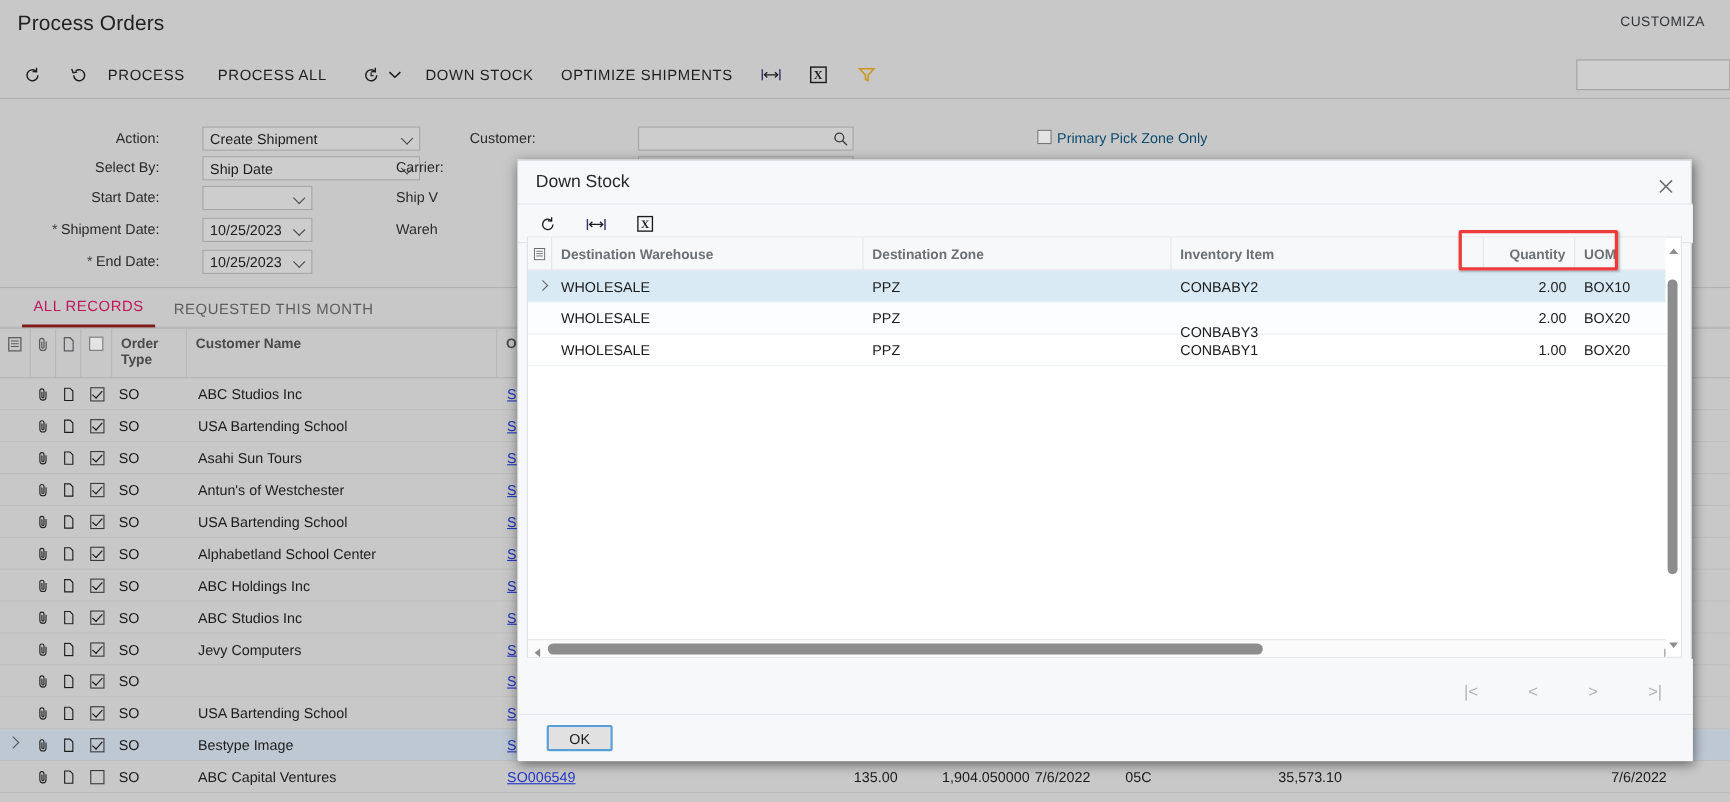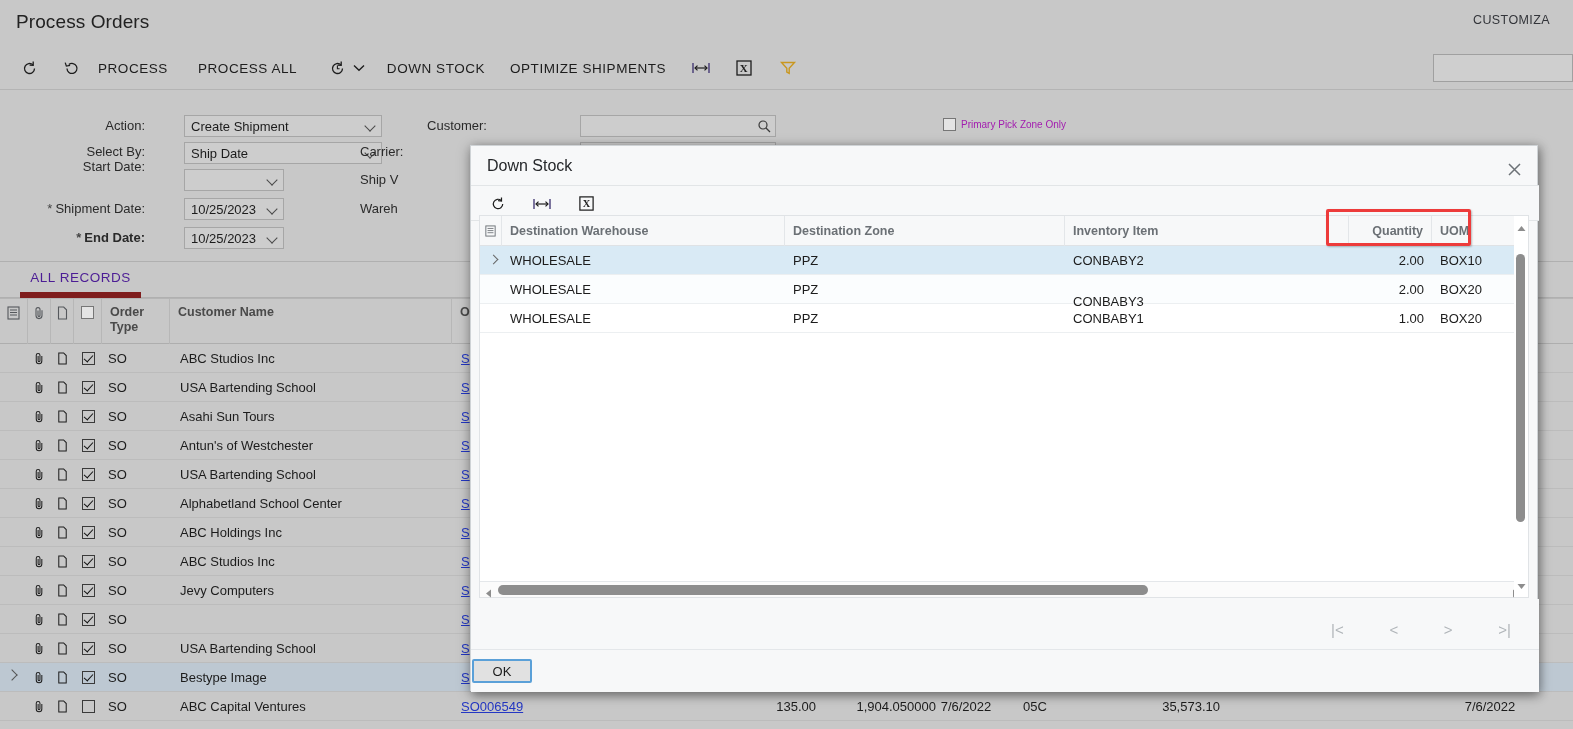--- a/index.html
+++ b/index.html
@@ -71,38 +71,38 @@
     width: 12px; height: 12px; display: inline-block; position: relative; flex: none;
   }
   .caret::before {
     content: ""; position: absolute; left: 1px; top: 2px;
     width: 7px; height: 7px;
     border-right: 1.6px solid #4a4a4a; border-bottom: 1.6px solid #4a4a4a;
     transform: rotate(45deg);
   }
   .magnifier { width: 14px; height: 14px; flex: none; }
   .checkbox-row {
-    position: absolute; display: flex; align-items: center; gap: 5px;
-    font-size: 10px; color: #a21caf;
+    position: absolute; display: flex; gap: 5px;
+    font-size: 13px; color: #0c4a6e;
   }
   .cb {
     width: 13px; height: 13px; border: 1px solid #767676; background: #e4e4e4;
     display: inline-block; flex: none;
   }
 
   
   .tabs {
     position: absolute; left: 0; top: 262px; width: 1573px; height: 36px;
     background: #c8c8c8; border-bottom: 1px solid #b0b0b0;
   }
   .tab {
     position: absolute; top: 0; height: 36px; display: flex; align-items: center;
     font-size: 13.5px; letter-spacing: .5px;
   }
-  .tab.active { color: #4c1d95; border-bottom: 6px solid #7f1d1d; }
+  .tab.active { color: #be185d; border-bottom: 3px solid #7f1d1d; }
   .tab.inactive { color: #5d5d5d; }
 
   
   .grid { position: absolute; left: 0; top: 298px; width: 1573px; height: 431px; background: #c8c8c8; }
   .grid-head {
     position: absolute; left: 0; top: 0; width: 1573px; height: 46px;
     background: #c8c8c8; border-bottom: 1px solid #aeaeae; border-top: 1px solid #b5b5b5;
   }
   .gh-cell {
     position: absolute; top: 0; height: 46px; padding: 6px 8px;
@@ -220,21 +220,21 @@
   }
   .pager {
     position: absolute; right: 26px; top: 470px; width: 180px; height: 26px;
     display: flex; align-items: center; justify-content: space-between;
   }
   .pager span { color: #b0b5b9; font-size: 15px; cursor: pointer; }
   .modal-sep {
     position: absolute; left: 0; top: 503px; width: 1068px; height: 1px; background: #e4e7ea;
   }
   .ok-btn {
-    position: absolute; left: 1px; top: 513px; width: 60px; height: 24px;
+    position: absolute; left: 26px; top: 513px; width: 60px; height: 24px;
     background: #e1e1e1; border: 2px solid #5aa0d8; border-radius: 2px;
     display: flex; align-items: center; justify-content: center;
     font-size: 13px; color: #1c1c1c; cursor: pointer;
   }
 </style>
 </head>
 <body>
 
 <div id="app">
 
@@ -300,35 +300,35 @@
       <span class="val">Create Shipment</span>
       <span class="caret"></span>
     </div>
 
     <div class="fld-label" style="left:0px;top:54px;width:145px;">Select By:</div>
     <div class="fld-ctl" style="left:184px;top:52px;width:198px;">
       <span class="val">Ship Date</span>
       <span class="caret"></span>
     </div>
 
-    <div class="fld-label" style="left:0px;top:69px;width:145px;padding-left:12px;">Start Date:</div>
+    <div class="fld-label" style="left:0px;top:82px;width:145px;padding-left:12px;">Start Date:</div>
     <div class="fld-ctl" style="left:184px;top:79px;width:100px;">
       <span class="val"></span>
       <span class="caret"></span>
     </div>
 
     <div class="fld-label" style="left:0px;top:111px;width:145px;">
       <span class="req-star">*</span><span>Shipment Date:</span>
     </div>
     <div class="fld-ctl" style="left:184px;top:108px;width:100px;">
       <span class="val">10/25/2023</span>
       <span class="caret"></span>
     </div>
 
-    <div class="fld-label" style="left:0px;top:140px;width:145px;font-weight:bold;">
+    <div class="fld-label" style="left:0px;top:140px;width:145px;">
       <span class="req-star">*</span><span>End Date:</span>
     </div>
     <div class="fld-ctl" style="left:184px;top:137px;width:100px;">
       <span class="val">10/25/2023</span>
       <span class="caret"></span>
     </div>
 
     <div class="fld-label" style="left:360px;top:28px;width:130px;text-align:center;margin-left:32px;">Customer:</div>
     <div class="fld-ctl" style="left:580px;top:25px;width:196px;">
       <span class="val"></span>
@@ -350,20 +350,21 @@
     <div class="fld-label" style="left:360px;top:111px;width:130px;text-align:left;">Wareh</div>
 
     <div class="checkbox-row" style="left:943px;top:28px;">
       <span class="cb"></span>
       <span>Primary Pick Zone Only</span>
     </div>
   </div>
 
   <div class="tabs">
     <div class="tab active" style="left:20px;width:121px;justify-content:center;">ALL RECORDS</div>
+    <div class="tab inactive" style="left:158px;">REQUESTED THIS MONTH</div>
   </div>
 
   <div class="grid">
     <div class="grid-head">
       <div class="gh-cell icon-cell" style="left:0px;width:28px;">
         <svg width="13" height="14" viewBox="0 0 13 14">
             <rect x="1" y="1" width="11" height="12" fill="none" stroke="#55585c" stroke-width="1.1"></rect>
             <path d="M3 4h7M3 6.5h7M3 9h7" stroke="#55585c" stroke-width="1"></path>
           </svg>
       </div>

